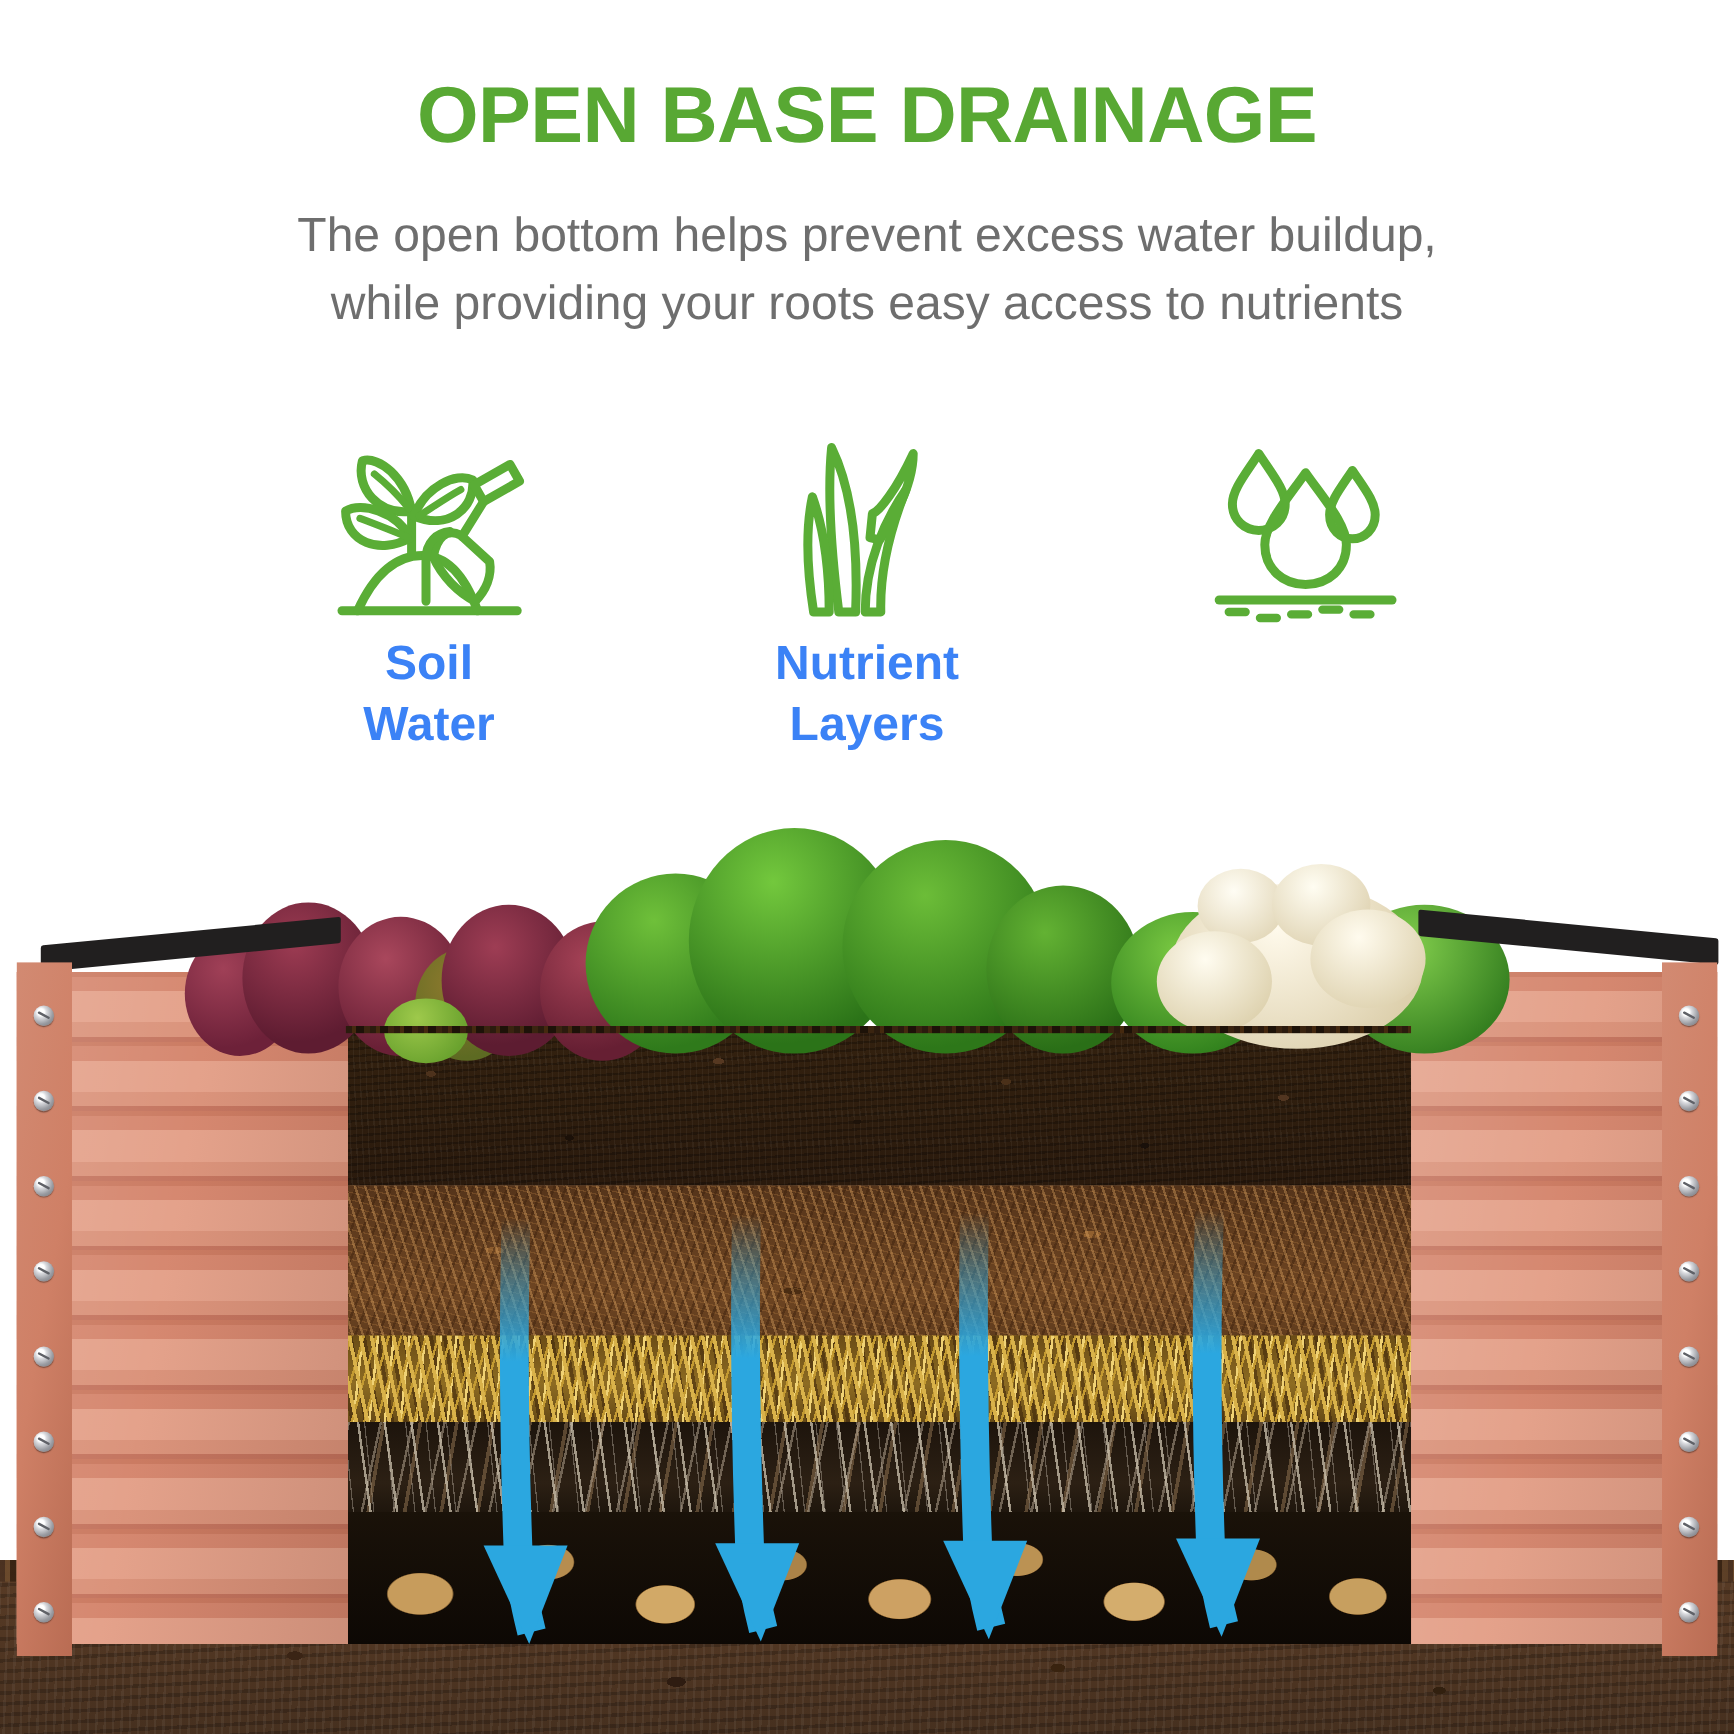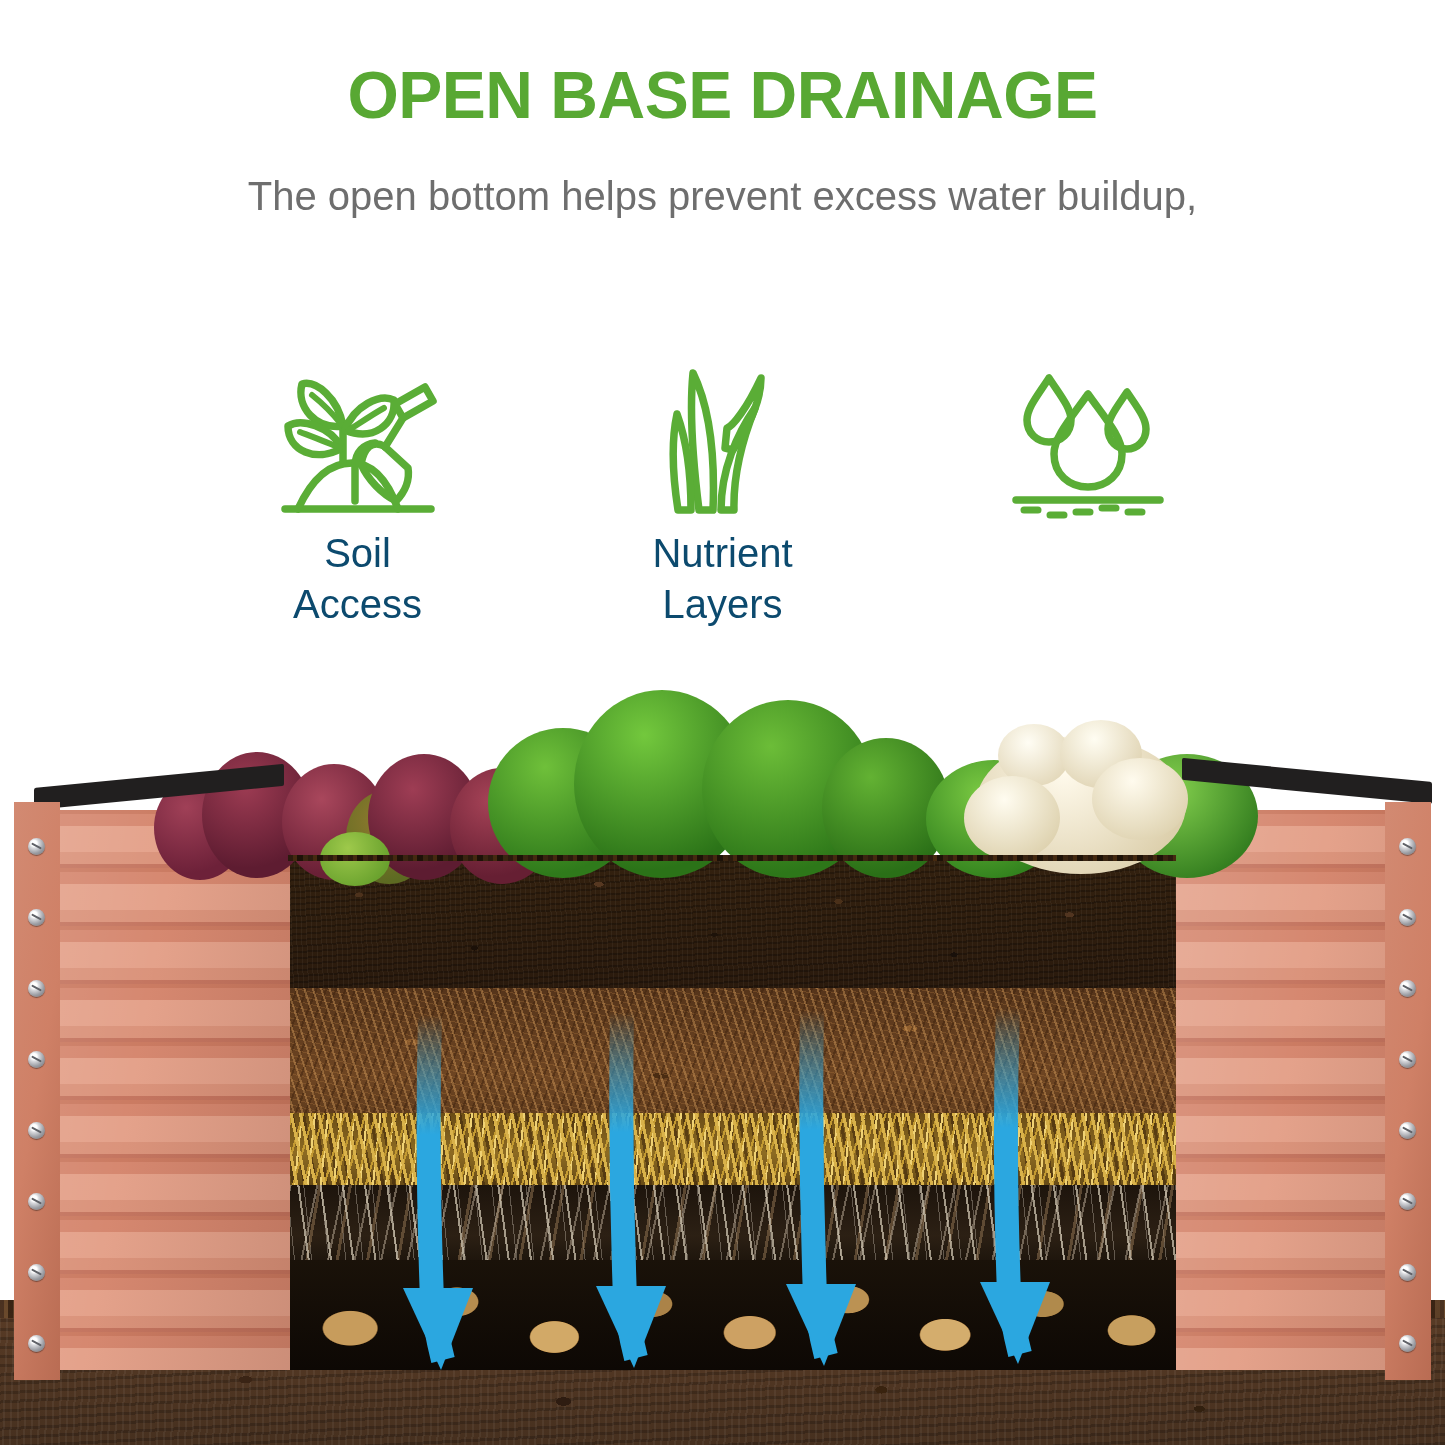--- a/index.html
+++ b/index.html
@@ -59,22 +59,22 @@
   }
   .fi-wrap {
     height: 168px;
     display: flex;
     align-items: center;
     justify-content: center;
   }
   .fi-label {
     text-align: center;
     font-size: 40px;
-    font-weight: 400;
-    color: #0c4a6e;
+    font-weight: 700;
+    color: #3b82f6;
     line-height: 1.28;
   }
   .fi-label span { display:block; }
 
   
   .photo {
     position: absolute;
     left: 0; top: 660px;
     width: 1445px;
     height: 785px;
@@ -281,20 +281,21 @@
 </style>
 </head>
 <body>
 
 <div id="stage">
 
   <div class="headline">OPEN BASE DRAINAGE</div>
 
   <div class="subhead">
     <span>The open bottom helps prevent excess water buildup,</span>
+    <span>while providing your roots easy access to nutrients</span>
   </div>
 
   <div class="features">
 
     <div class="feature">
       <div class="fi-wrap">
         <svg width="172" height="152" viewBox="0 0 172 152" fill="none" stroke="#5aad36" stroke-width="7.5" stroke-linecap="round" stroke-linejoin="round">
 
           <path d="M13 141 h146"></path>
           <path d="M26 141 C42 106 62 95 80 95 C98 95 114 108 126 141"></path>
@@ -314,21 +315,21 @@
 
           <path d="M131 50 L113 79"></path>
 
           <path d="M112 78 C100 72 92 80 89 96 C96 112 110 126 124 133 C133 124 138 112 136 100 L112 78 Z"></path>
 
           <path d="M83 133 V98 C83 84 92 76 103 75"></path>
         </svg>
       </div>
       <div class="fi-label">
         <span>Soil</span>
-        <span>Access</span>
+        <span>Water</span>
       </div>
     </div>
 
     <div class="feature">
       <div class="fi-wrap">
         <svg width="132" height="152" viewBox="0 0 132 152" fill="none" stroke="#5aad36" stroke-width="7.5" stroke-linecap="round" stroke-linejoin="round">
 
           <path d="M36 5 C54 42 58 92 56 142 H42 C36 94 32 46 36 5 Z"></path>
 
           <path d="M104 10 C90 40 76 58 70 60 L68 80 L76 82 C92 58 104 32 104 10 Z"></path>

